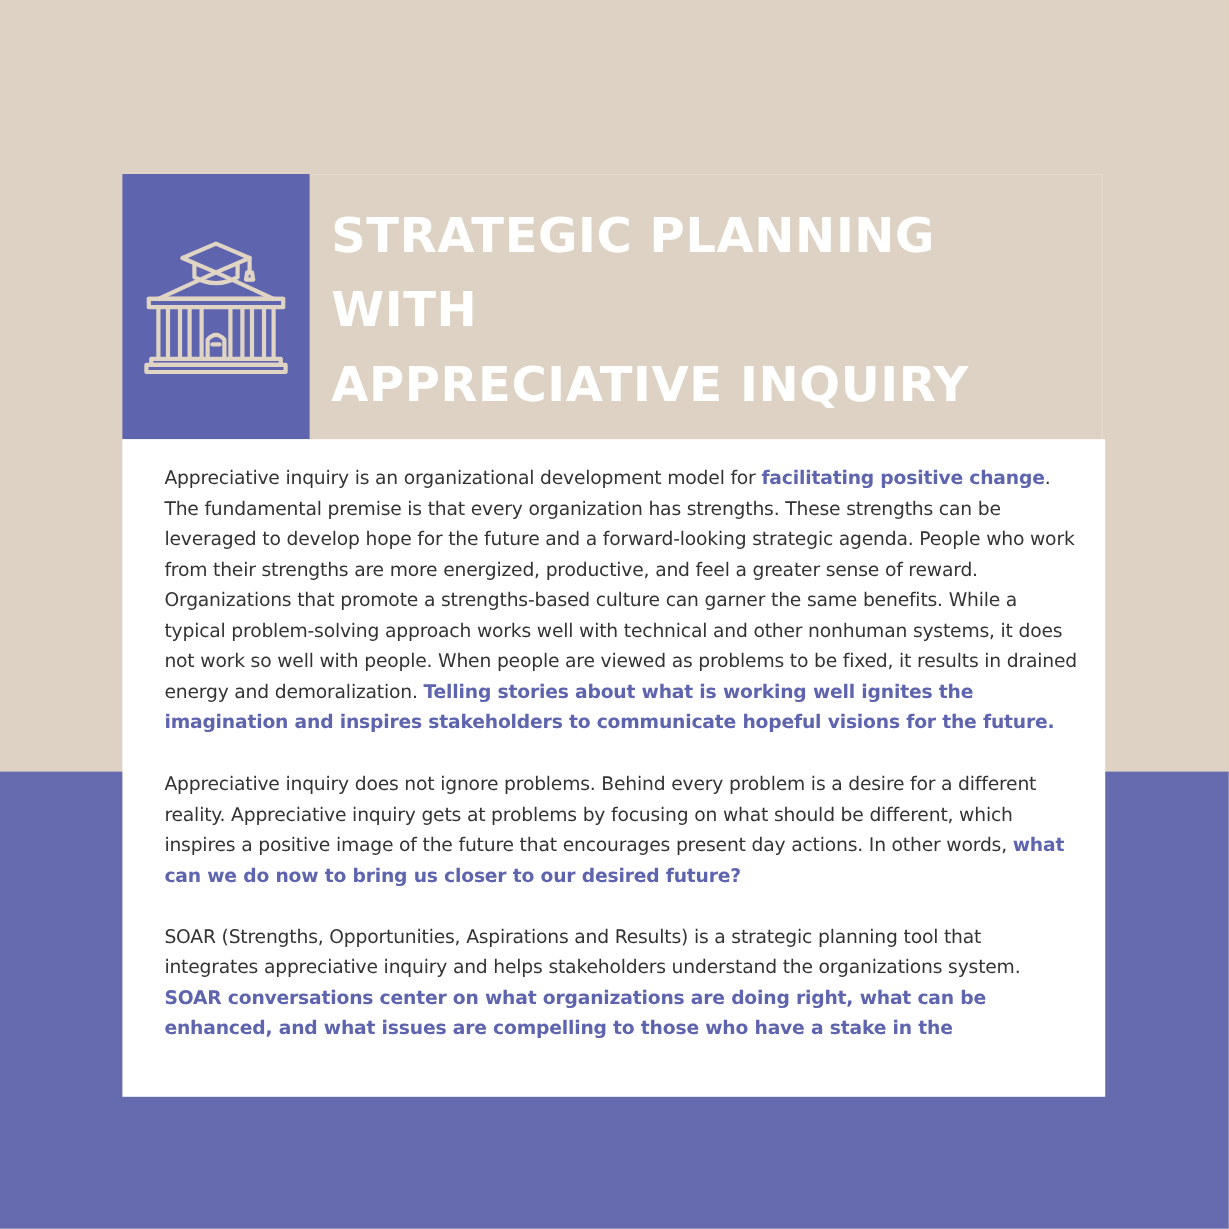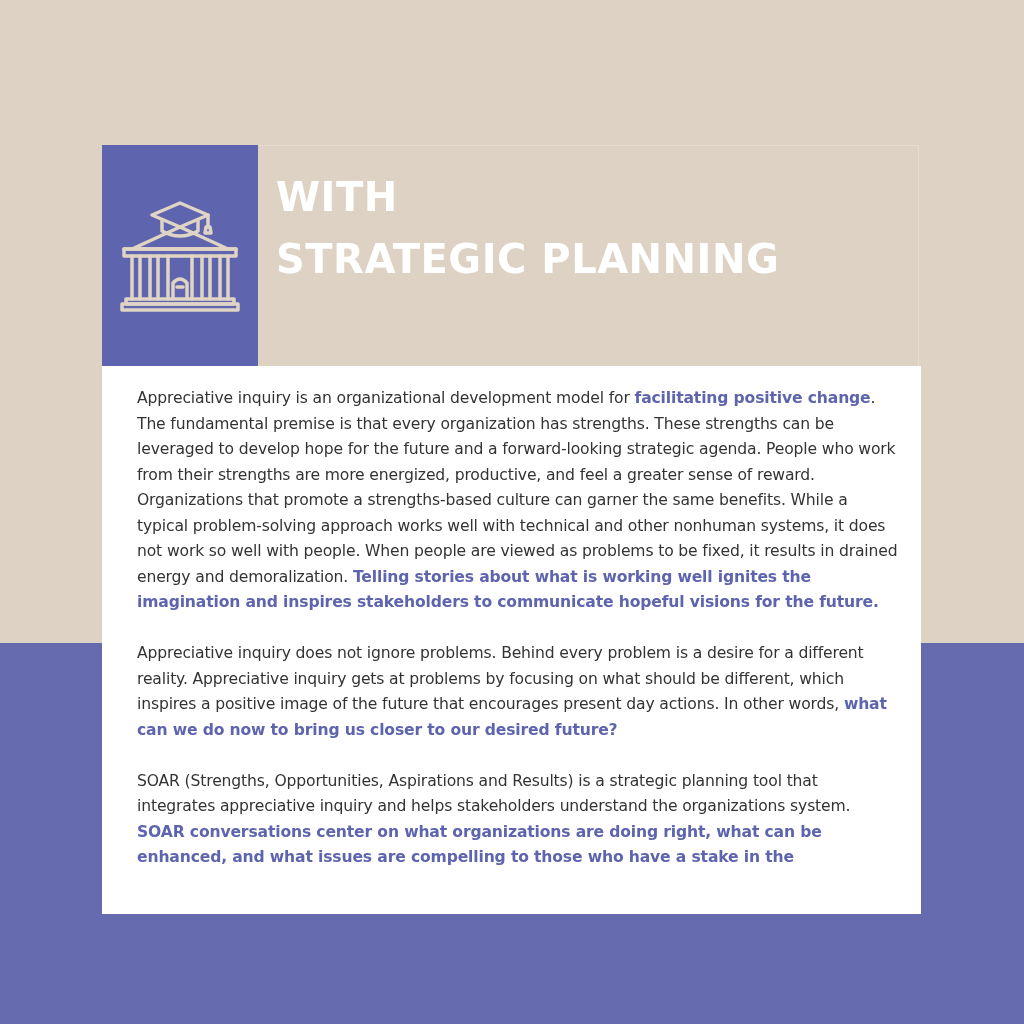--- a/index.html
+++ b/index.html
@@ -116,22 +116,23 @@
 
     <path d="M53,100 L53,84 Q60,76 67,84 L67,100"></path>
     <line x1="57" y1="88" x2="63" y2="88"></line>
 
     <rect x="6" y="100" width="108" height="5"></rect>
     <rect x="2" y="105" width="116" height="6"></rect>
   </svg>
 </div>
 
 <h1 class="title">
+  <span>STRATEGIC PLANNING</span>
   <span>WITH</span>
-  <span>STRATEGIC PLANNING</span>
+  <span>APPRECIATIVE INQUIRY</span>
 </h1>
 
 <div class="card">
   <p class="para">
     <span>Appreciative inquiry is an organizational development model for </span><span class="hl">facilitating positive change</span><span>. The fundamental premise is that every organization has strengths. These strengths can be leveraged to develop hope for the future and a forward-looking strategic agenda. People who work from their strengths are more energized, productive, and feel a greater sense of reward. Organizations that promote a strengths-based culture can garner the same benefits. While a typical problem-solving approach works well with technical and other nonhuman systems, it does not work so well with people. When people are viewed as problems to be fixed, it results in drained energy and demoralization. </span><span class="hl">Telling stories about what is working well ignites the imagination and inspires stakeholders to communicate hopeful visions for the future.</span>
   </p>
   <p class="para">
     <span>Appreciative inquiry does not ignore problems. Behind every problem is a desire for a different reality. Appreciative inquiry gets at problems by focusing on what should be different, which inspires a positive image of the future that encourages present day actions. In other words, </span><span class="hl">what can we do now to bring us closer to our desired future?</span>
   </p>
   <p class="para">

